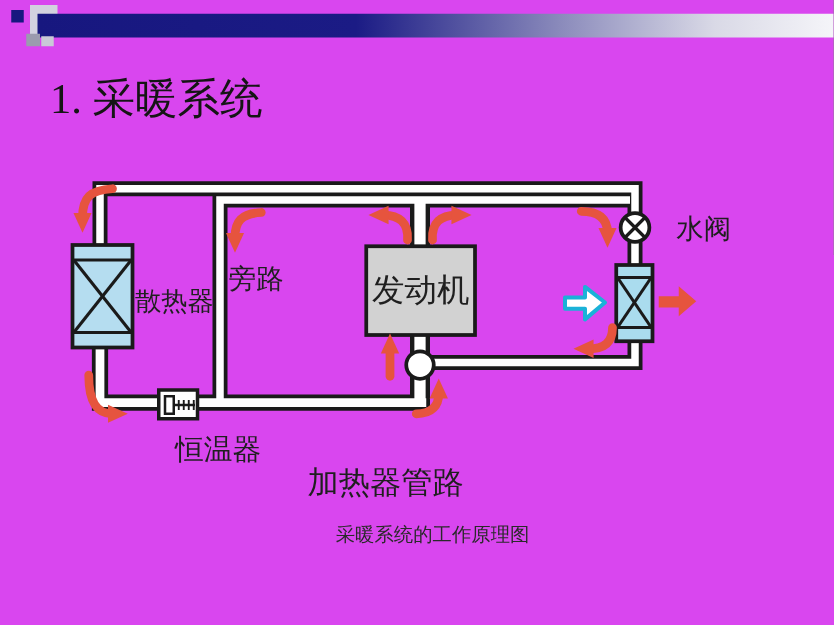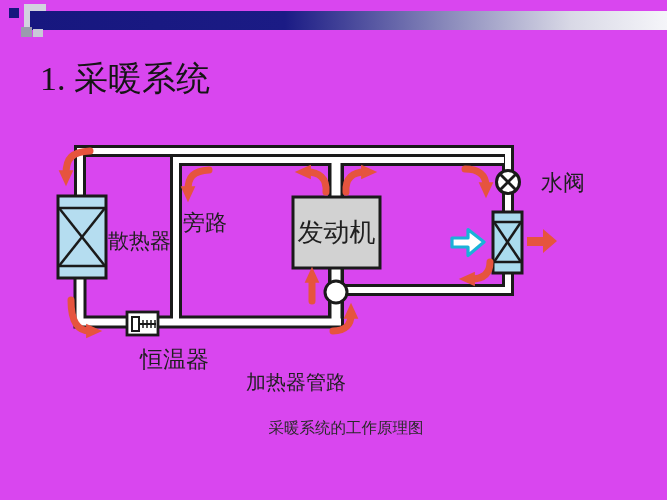--- a/index.html
+++ b/index.html
@@ -58,21 +58,21 @@
   .lbl-engine{
     left:293px;top:197px;width:87px;height:71px;
     display:flex;align-items:center;justify-content:center;
     font-size:26px;
   }
   .lbl-valve{left:529px;top:168px;font-size:22px;margin-left:12px;}
   .lbl-warmair{left:563px;top:227px;font-size:23px;}
   .lbl-heatercore{left:523px;top:272px;font-size:22px;}
   .lbl-pump{left:364px;top:301px;font-size:23px;}
   .lbl-thermostat{left:101px;top:344px;font-size:23px;margin-left:39px;}
-  .lbl-pipeline{left:246px;top:369px;font-size:20px;}
+  .lbl-pipeline{left:246px;top:369px;font-size:25px;}
   .caption{
     position:absolute;left:0;top:418px;width:692px;text-align:center;
     font-family:"Liberation Serif", serif;
     font-size:15.5px;color:#2a2a2a;
   }
 </style>
 </head>
 <body>
 
 <div class="slide">

